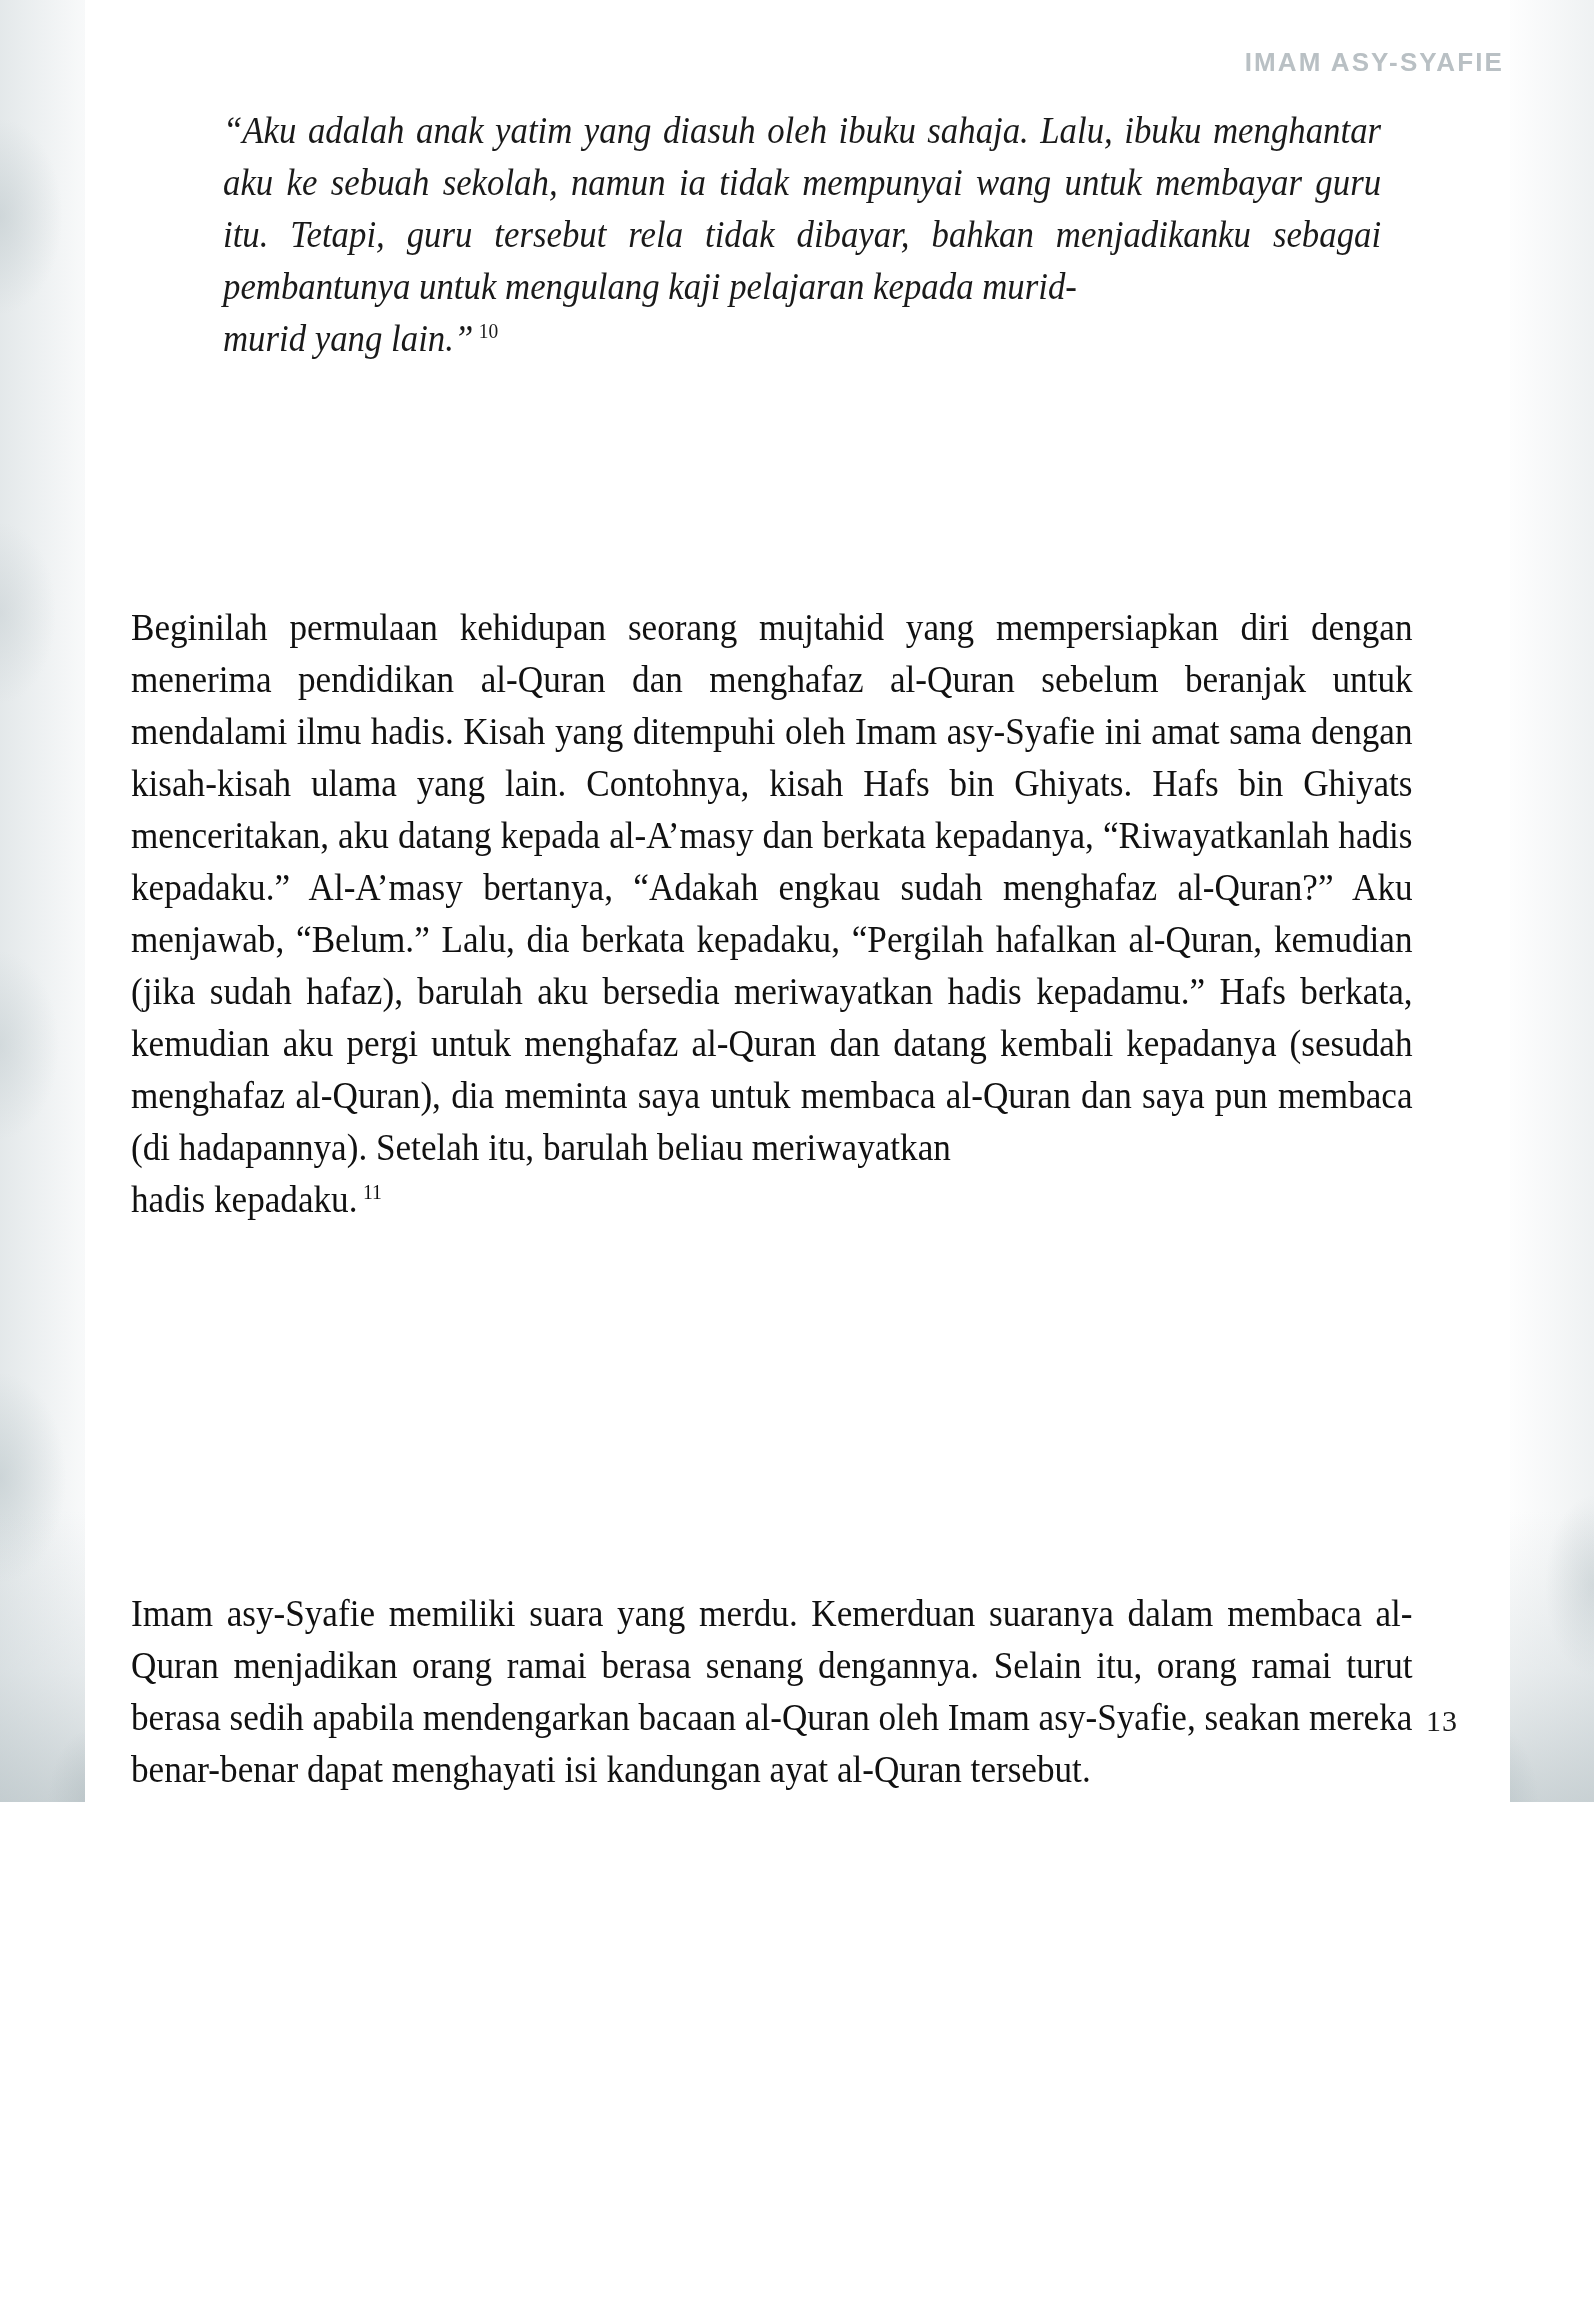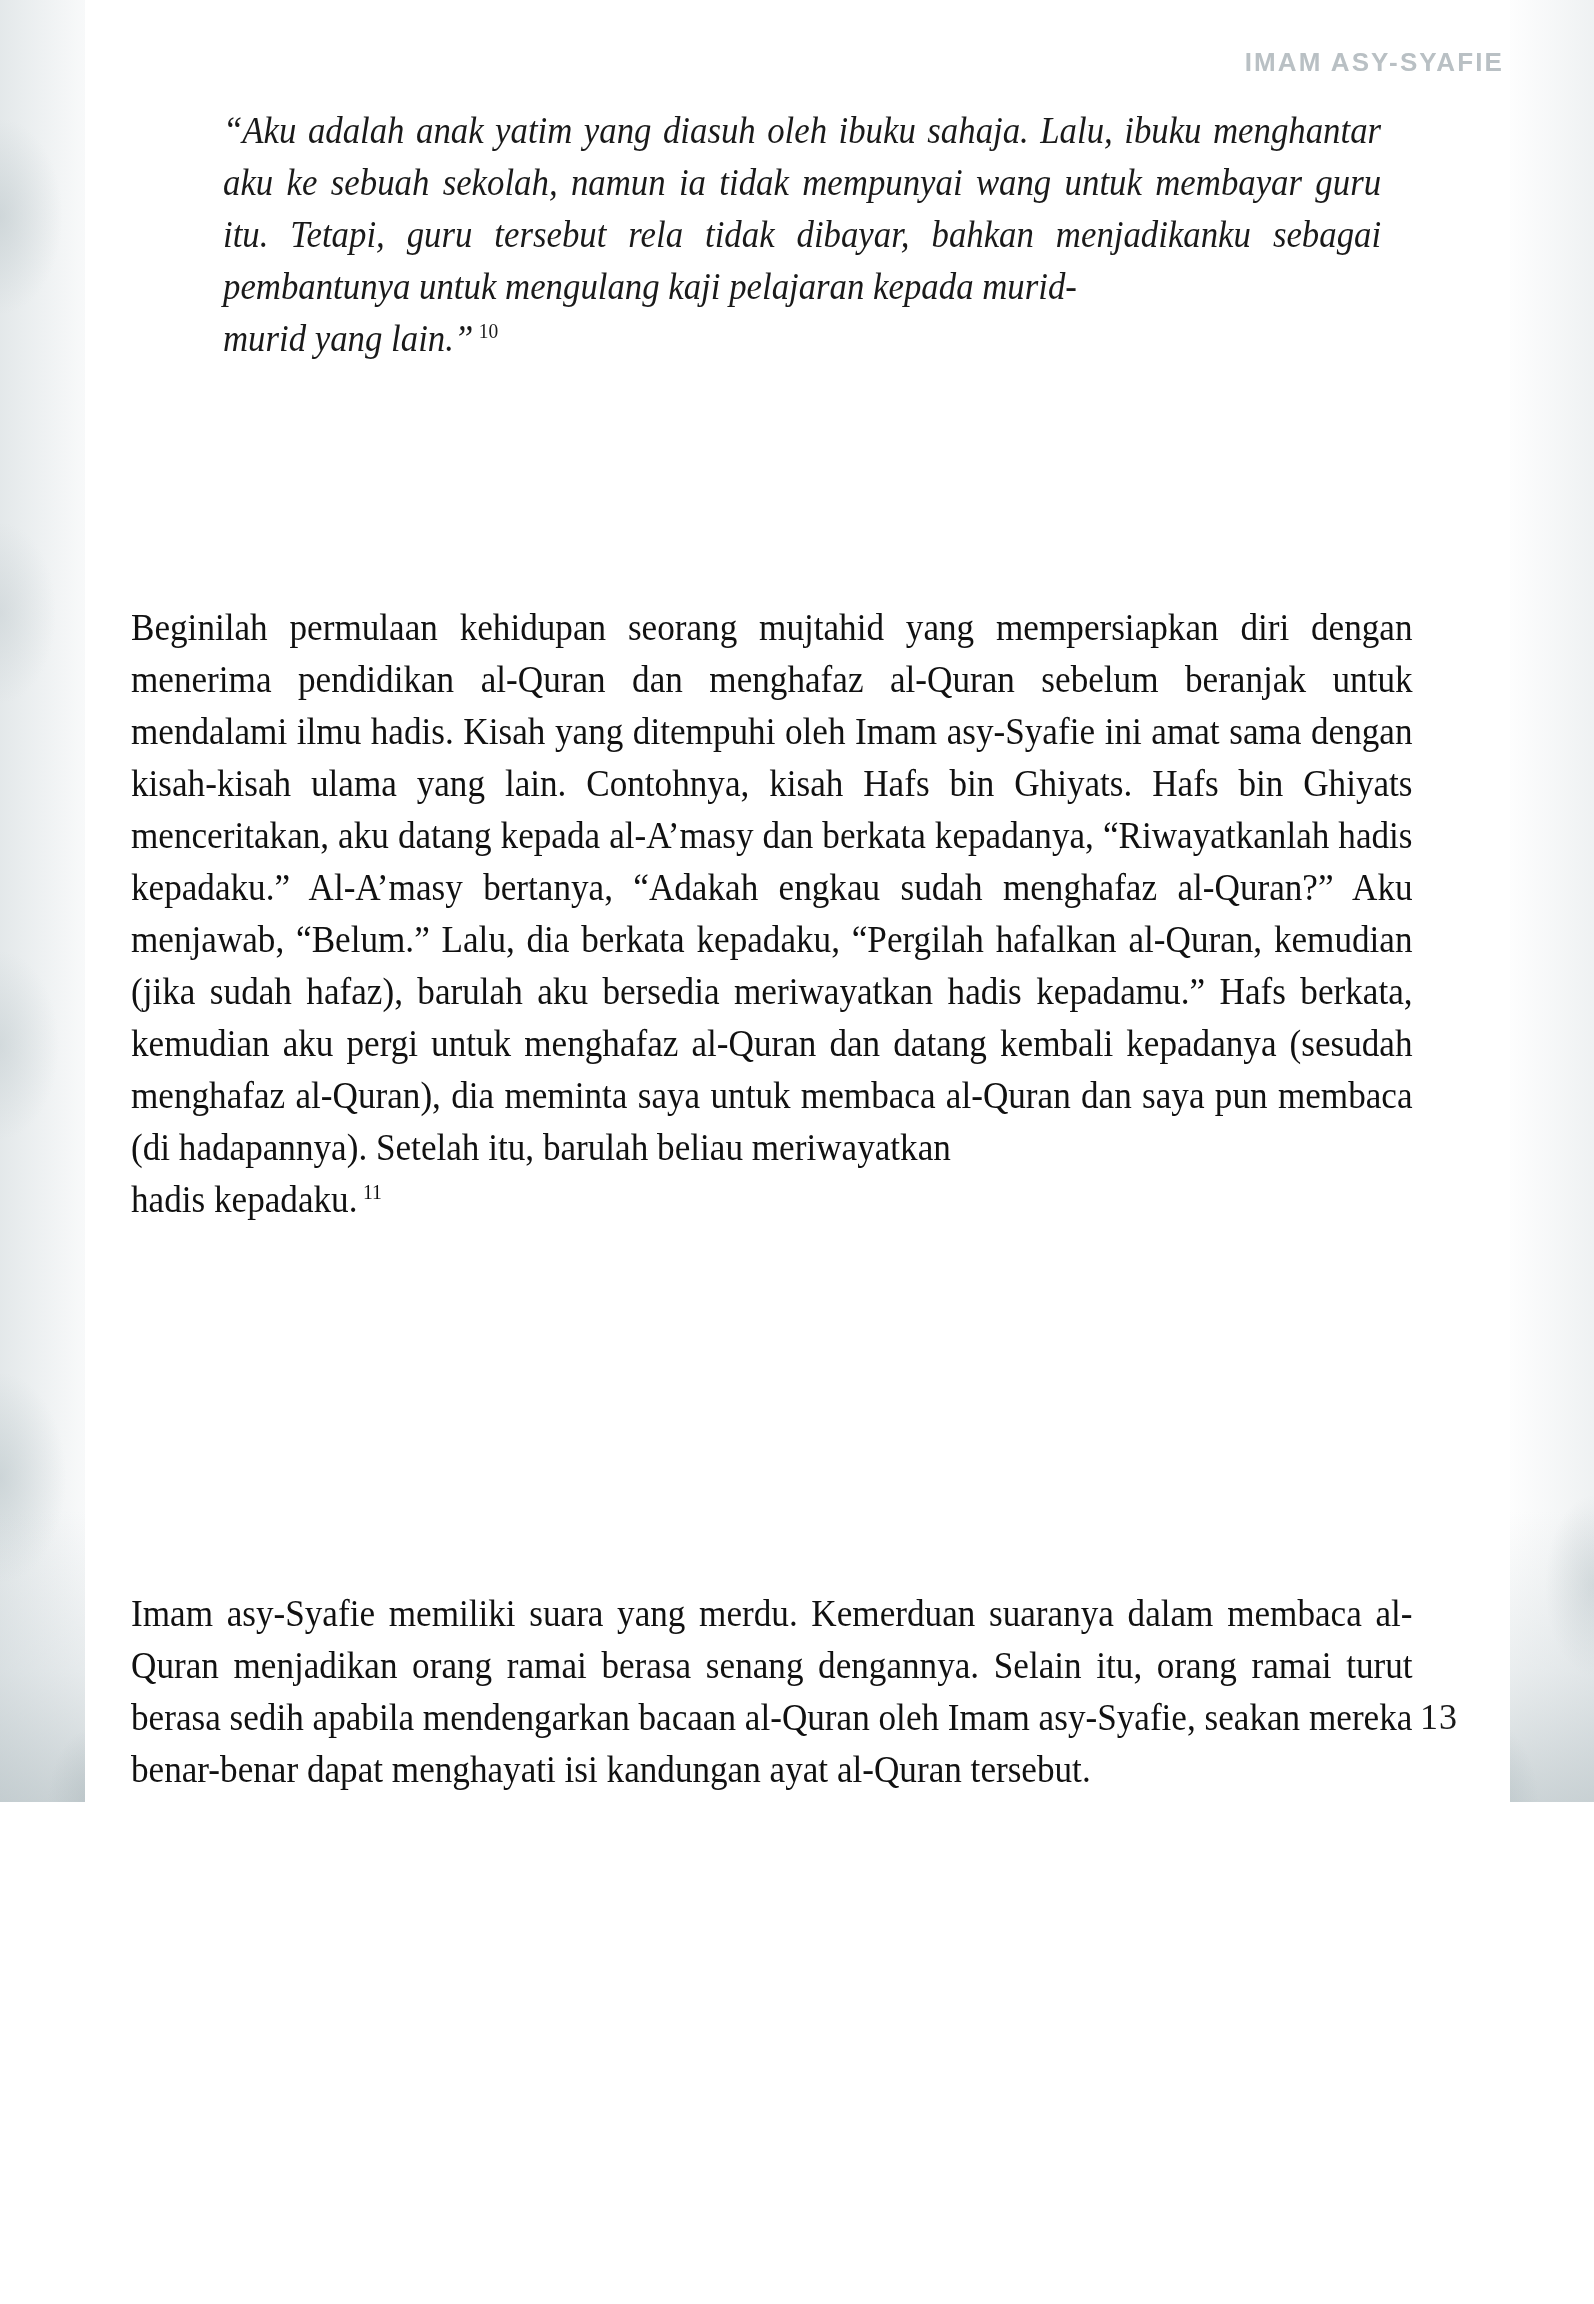--- a/index.html
+++ b/index.html
@@ -153,21 +153,21 @@
   .body-paragraph .last-line {
     display: block;
     text-align: left;
   }
 
   
   .page-number {
     position: absolute;
     right: 136px;
     bottom: 64px;
-    font-size: 36px;
+    font-size: 30px;
     color: #1a1a1a;
     letter-spacing: 1px;
   }
 </style>
 </head>
 <body>
 
 <div id="page">
 
   <div class="ornament-layer">

